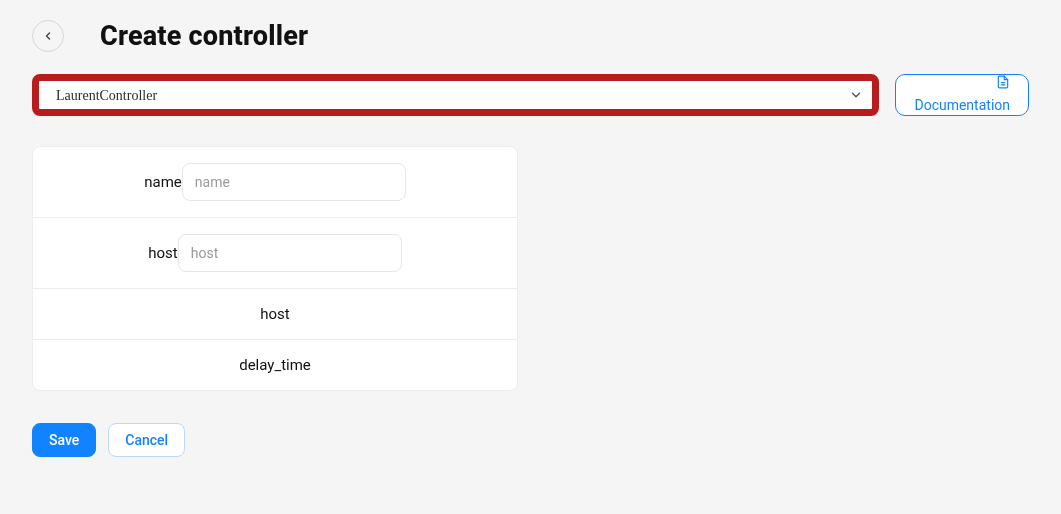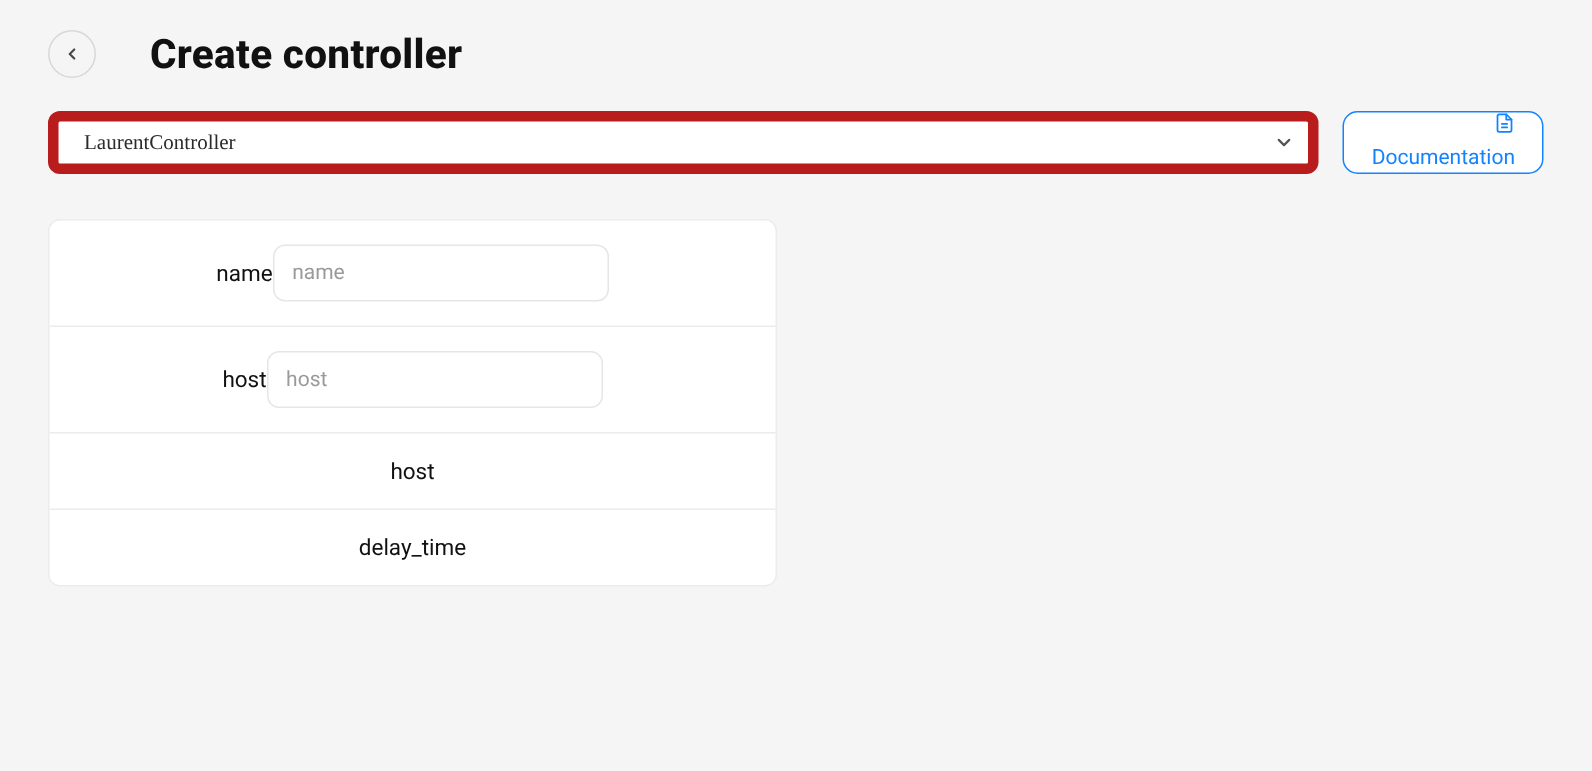--- a/index.html
+++ b/index.html
@@ -195,13 +195,17 @@
       <input class="form-input" type="text" placeholder="host" style="">
     </div>
     <div class="form-row">
       <label class="form-label">host</label>
     </div>
     <div class="form-row">
       <label class="form-label">delay_time</label>
     </div>
   </div>
 
+  <div class="actions">
+    <button class="btn-primary">Save</button>
+    <button class="btn-secondary">Cancel</button>
+  </div>
 </div>
 
 </body></html>

